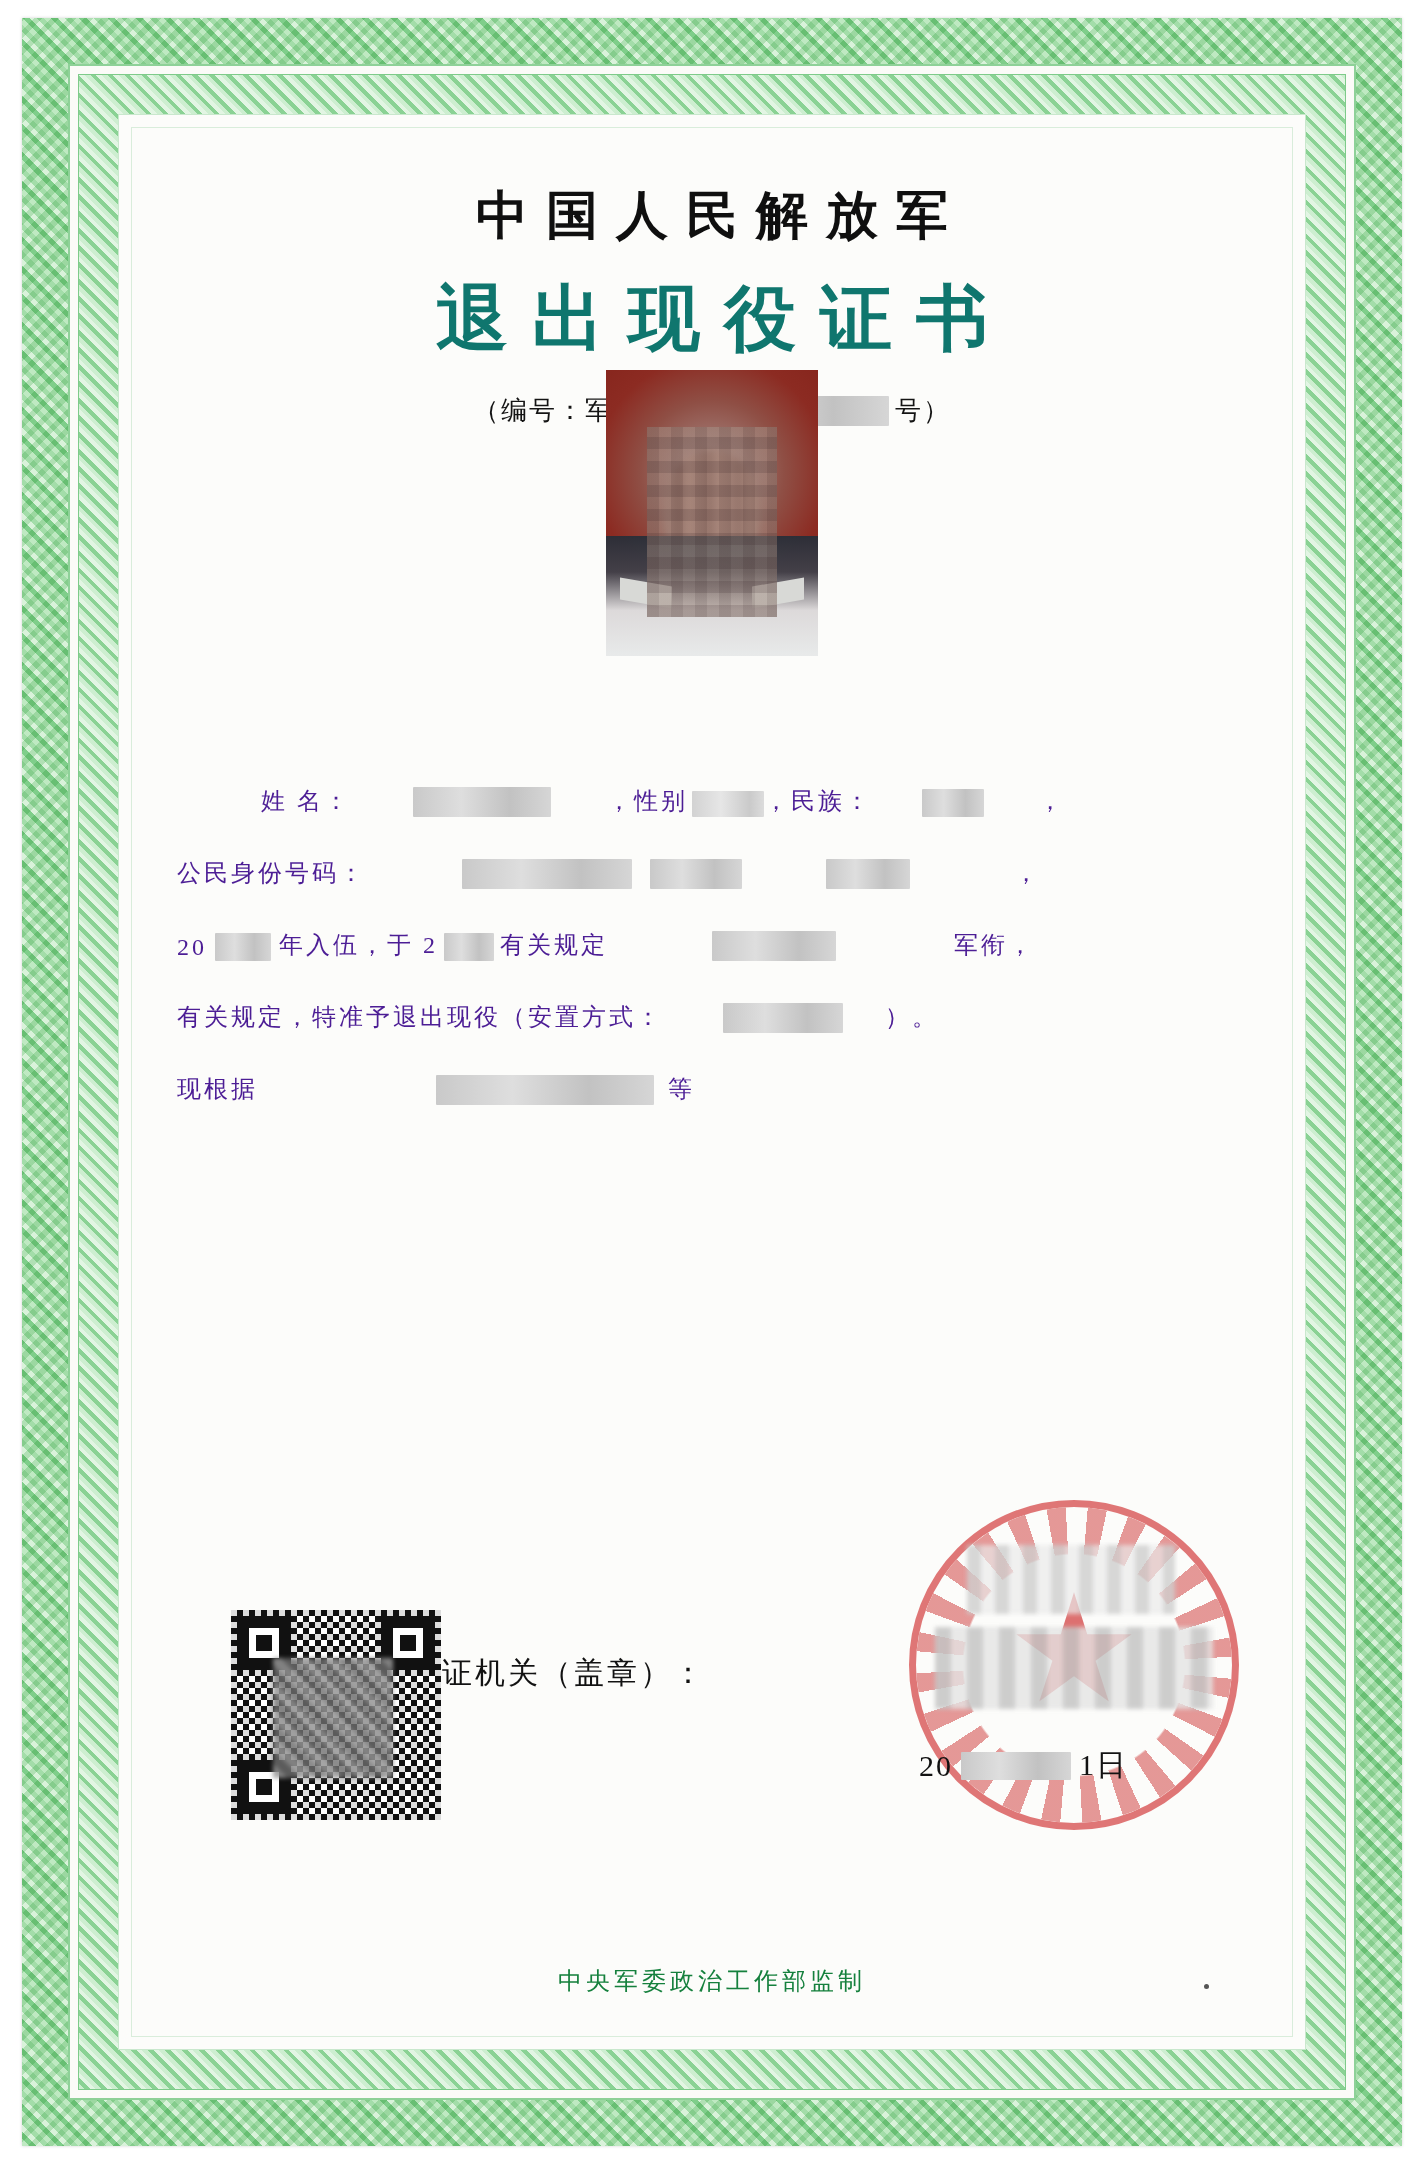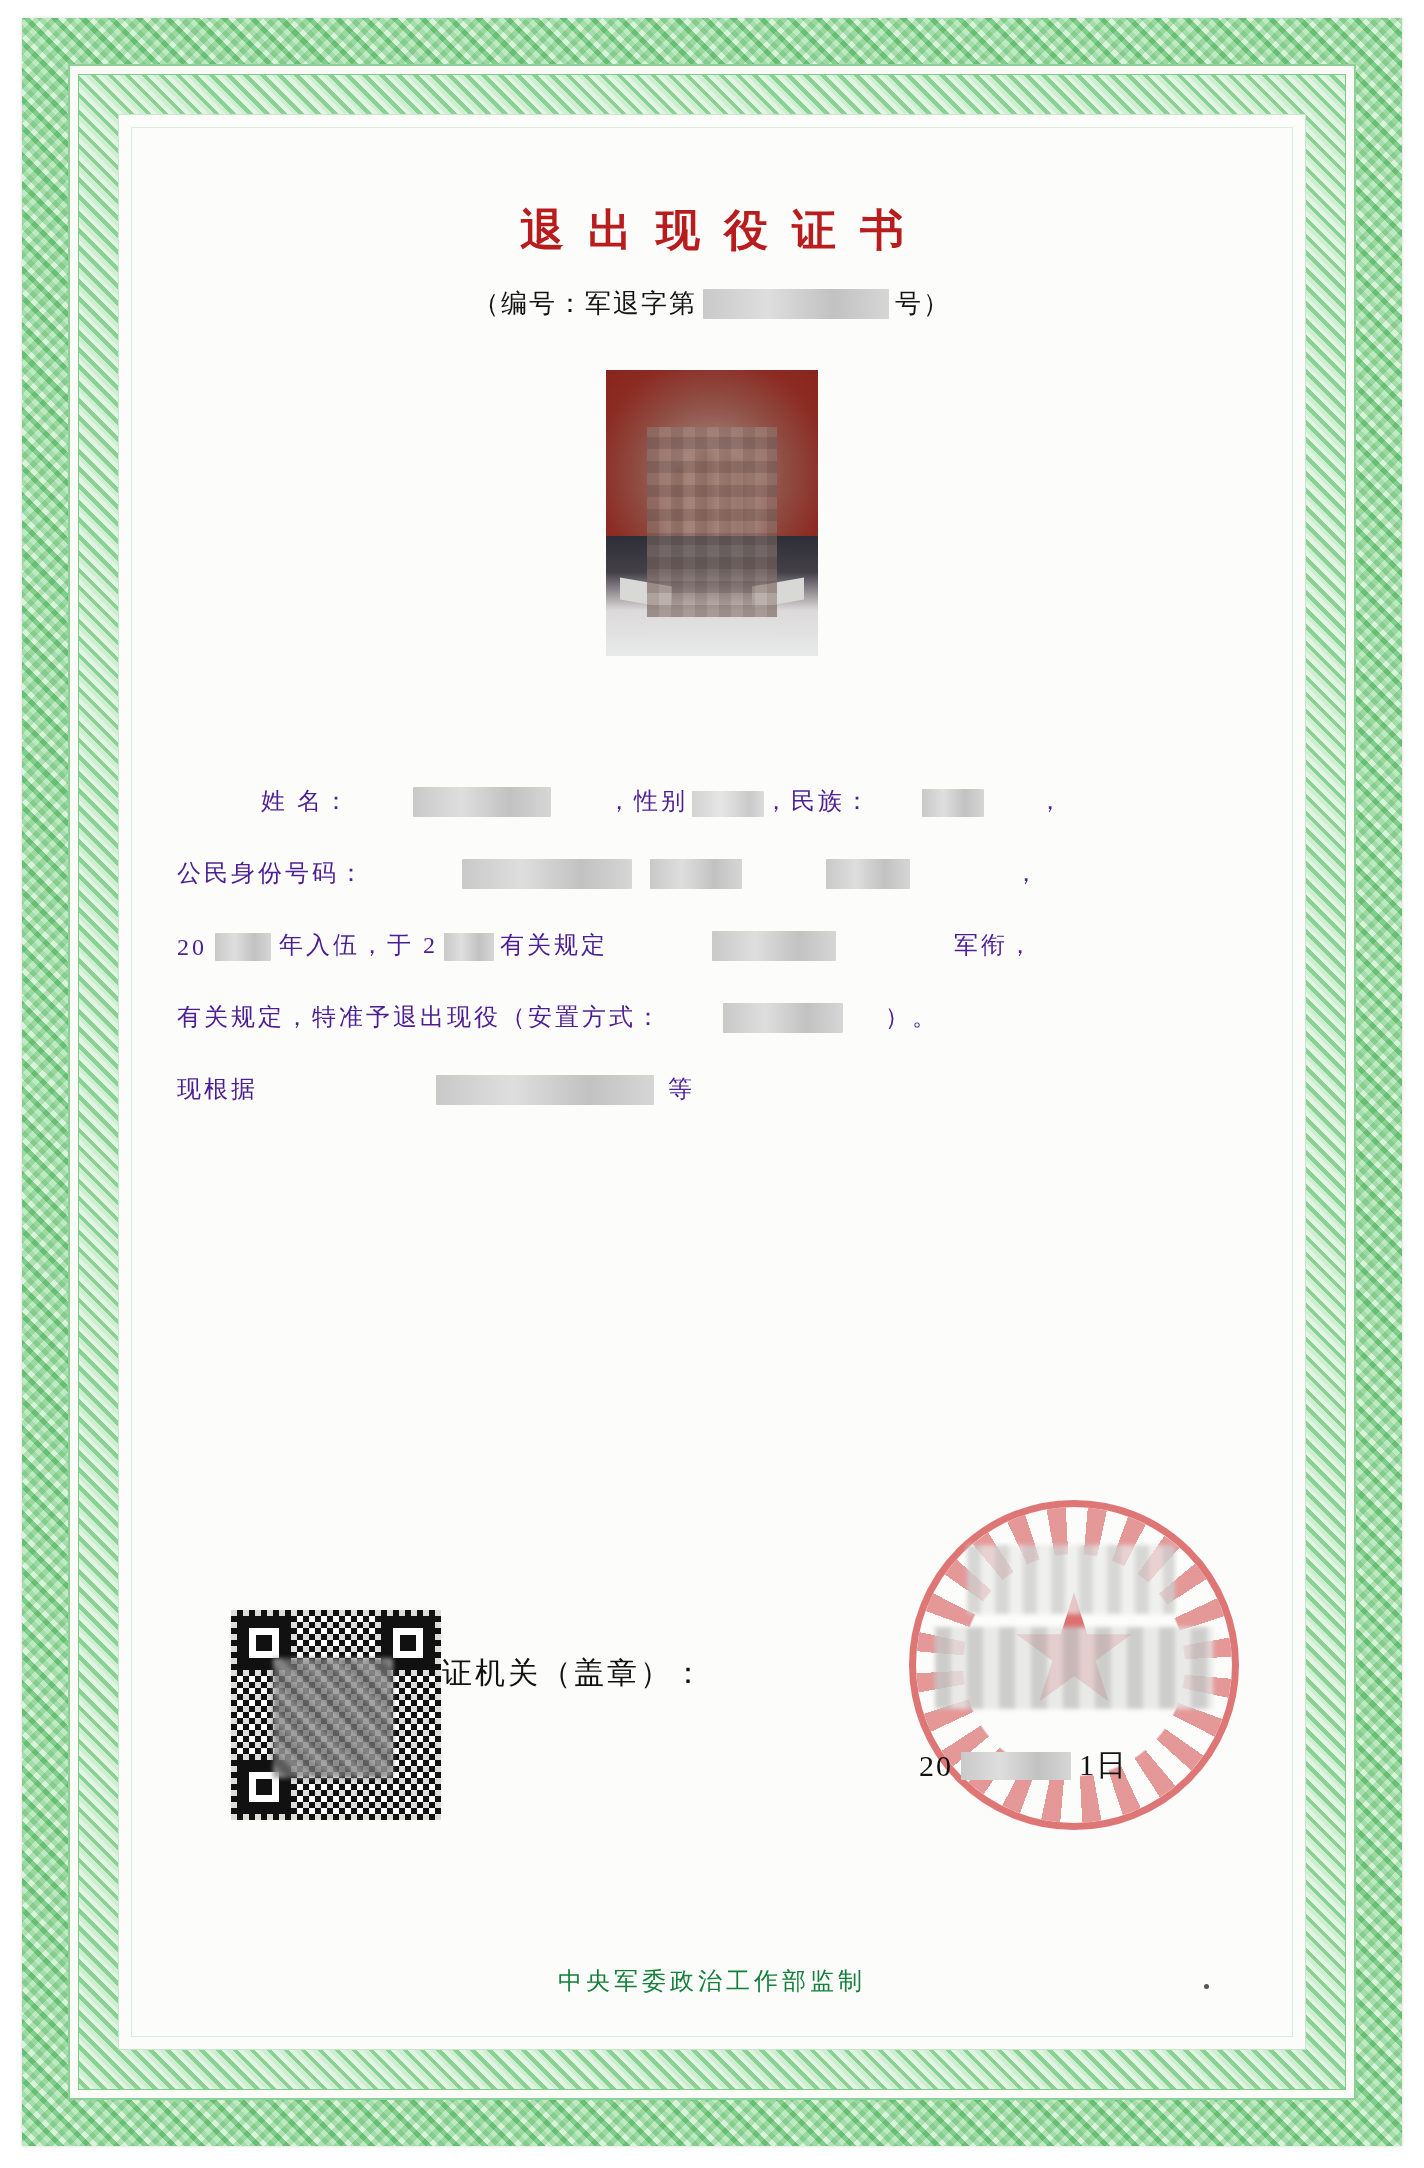--- a/index.html
+++ b/index.html
@@ -87,23 +87,23 @@
   .title-line1 {
     font-size: 52px;
     letter-spacing: 18px;
     color: #0f0f0f;
     font-weight: 700;
     font-family: "DejaVu Serif", "Liberation Serif", serif;
     text-indent: 18px;
   }
   .title-line2 {
     margin-top: 20px;
-    font-size: 44px;
+    font-size: 72px;
     letter-spacing: 24px;
-    color: #b91c1c;
+    color: #0f766e;
     font-weight: 700;
     font-family: "DejaVu Serif", "Liberation Serif", serif;
     text-indent: 24px;
   }
   .serial-line {
     margin-top: 26px;
     font-size: 26px;
     color: #141414;
     letter-spacing: 2px;
     display: flex;
@@ -327,20 +327,21 @@
   <div class="certificate">
 
     <div class="border-outer"></div>
     <div class="border-inner-white"></div>
     <div class="border-ring2"></div>
 
     <div class="paper">
       <div class="paper-rule"></div>
 
       <div class="title-block">
+        <div class="title-line1">中国人民解放军</div>
         <div class="title-line2">退出现役证书</div>
         <div class="serial-line">
           <span class="label">（编号：军退字第</span>
           <span class="redact" style="width:186px;height:30px;"></span>
           <span class="label">号）</span>
         </div>
       </div>
 
       <div class="photo">
         <div class="face"></div>

